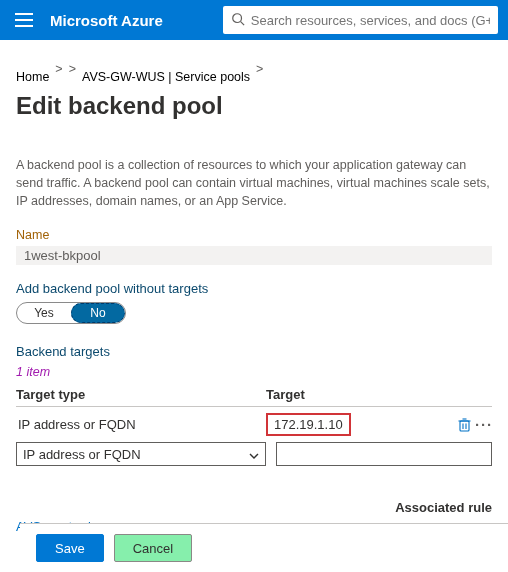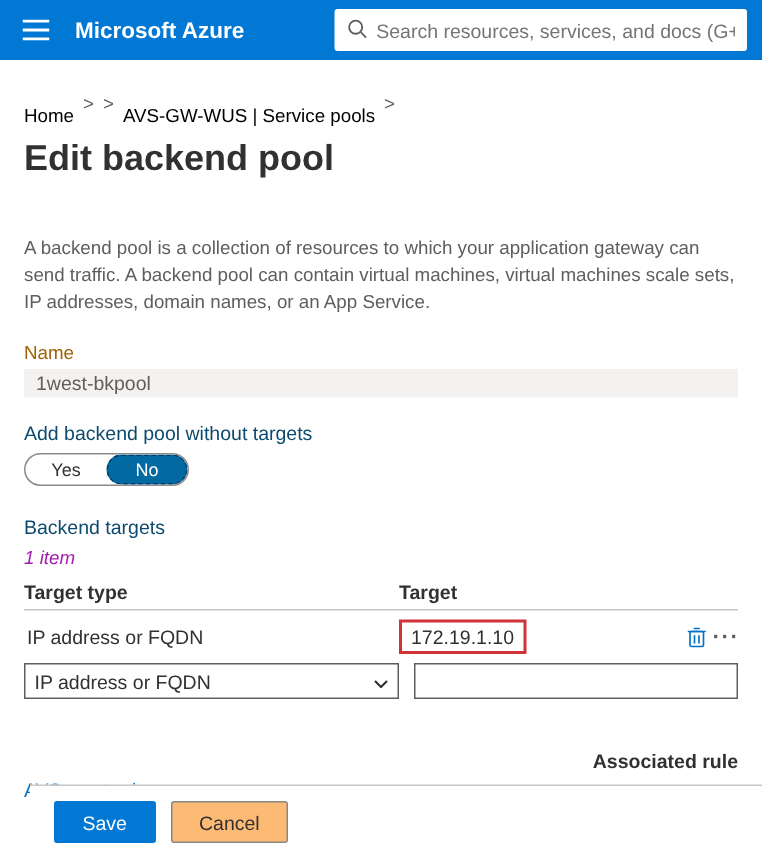--- a/index.html
+++ b/index.html
@@ -252,21 +252,21 @@
     cursor: pointer;
     display: flex;
     align-items: center;
   }
   .btn.primary {
     background: #0078d4;
     color: #fff;
     border: 1px solid #0078d4;
   }
   .btn.secondary {
-    background: #fdba74;
+    background: #86efac;
     color: #323130;
     border: 1px solid #8a8886;
   }
 </style>
 </head>
 <body>
 
 <div class="topbar">
   <div class="hamburger">
     <svg width="18" height="14" viewBox="0 0 18 14">

